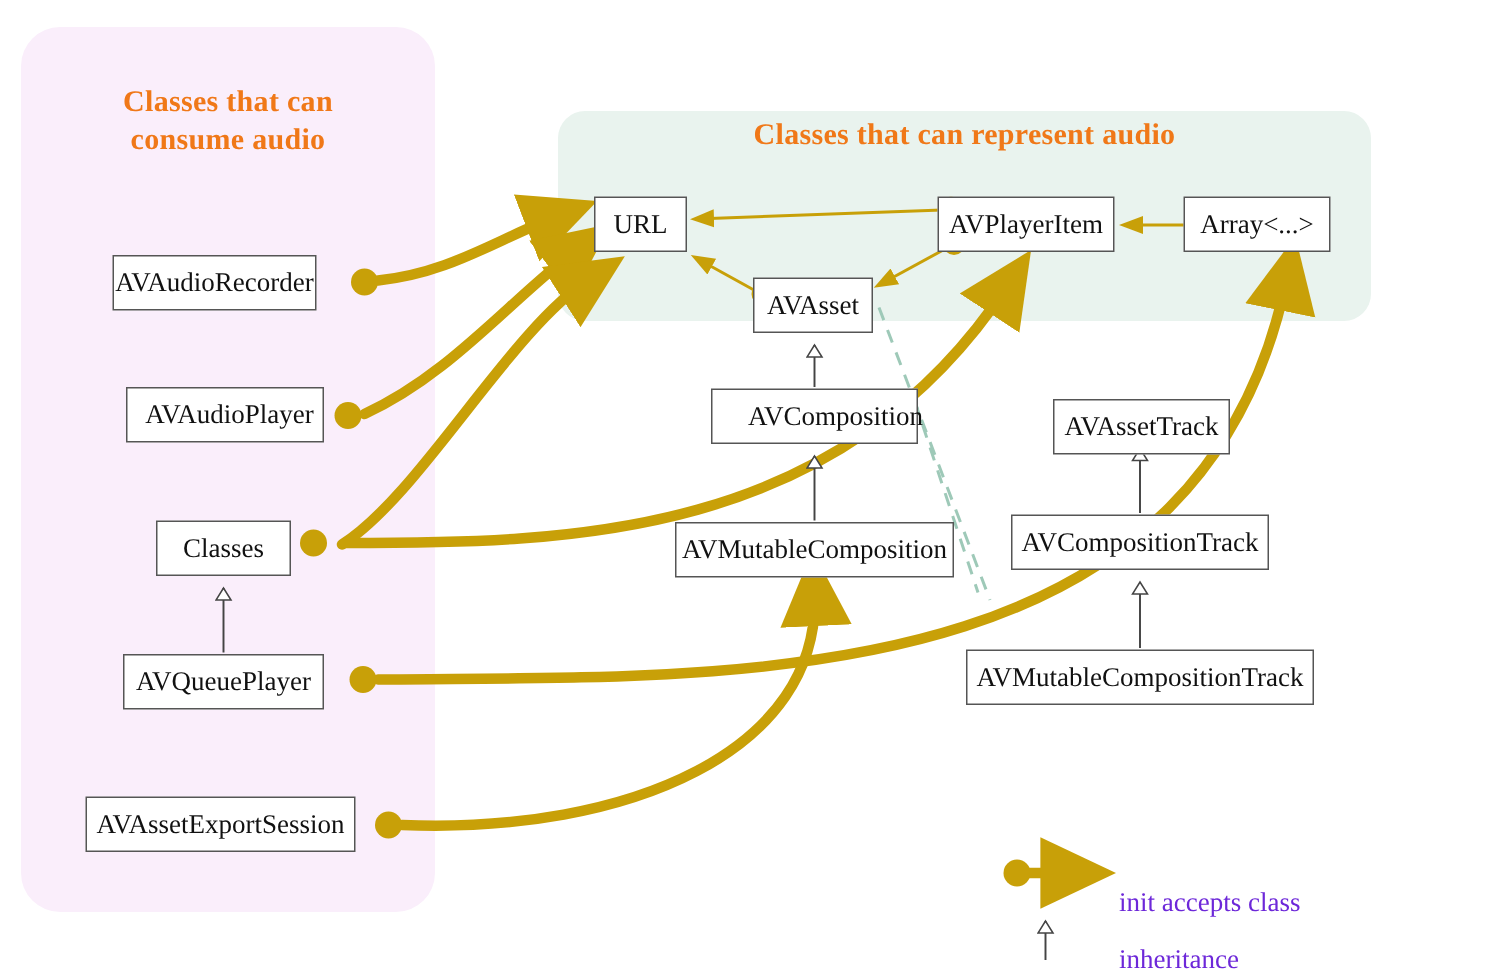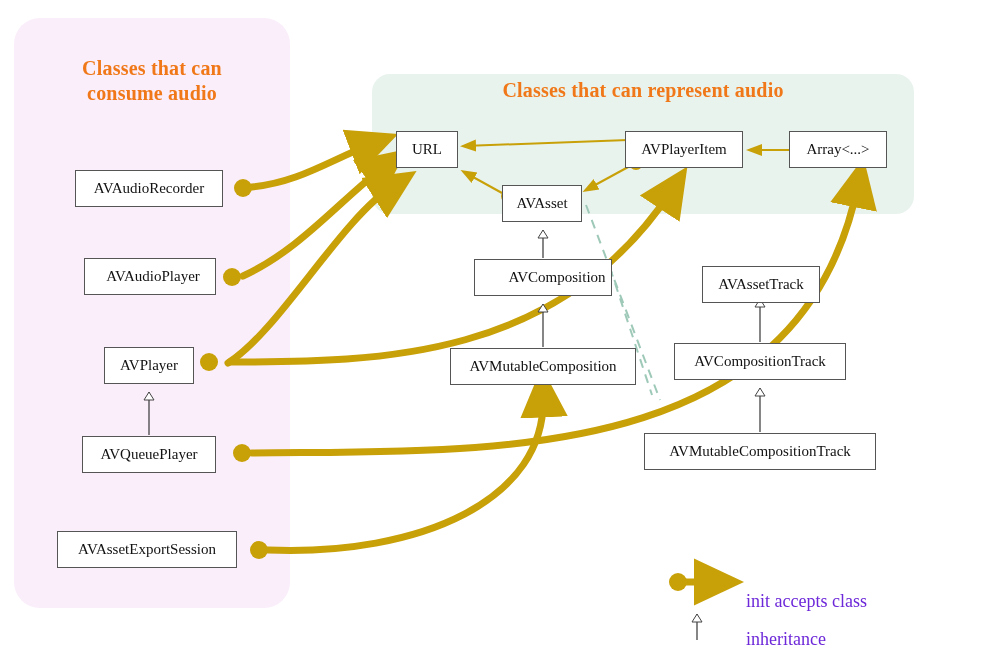--- a/index.html
+++ b/index.html
@@ -57,21 +57,21 @@
     top: 78px;
     width: 526px;
   }
   .node {
     position: absolute;
     box-sizing: border-box;
     background: #ffffff;
     border: 1px solid #555555;
     color: #111111;
     font-family: "Liberation Serif", serif;
-    font-size: 15px;
+    font-size: 18px;
     display: flex;
     align-items: center;
     justify-content: center;
     white-space: nowrap;
     padding: 0 8px;
   }
   #svg-layer {
     position: absolute;
     left: 0;
     top: 0;
@@ -160,23 +160,23 @@
 
     <g>
       <circle cx="678" cy="582" r="9" fill="#c8a008"></circle>
       <path d="M686,582 L716,582" stroke="#c8a008" stroke-width="7" fill="none" marker-end="url(#goldhead)"></path>
     </g>
     <g>
       <path d="M697,640 L697,614" stroke="#444444" stroke-width="1.3" fill="none" marker-end="url(#hollowhead)"></path>
     </g>
   </svg>
 
-  <div class="node" style="left:75px;  top:170px; width:148px; height:37px;">AVAudioRecorder</div>
+  <div class="node" style="left:75px;  top:170px; width:136px; height:37px;">AVAudioRecorder</div>
   <div class="node" style="left:84px;  top:258px; width:132px; height:37px;padding-left:14px;">AVAudioPlayer</div>
-  <div class="node" style="left:104px; top:347px; width:90px;  height:37px;">AVPlayer</div>
+  <div class="node" style="left:104px; top:347px; width:90px;  height:37px;">Classes</div>
   <div class="node" style="left:82px;  top:436px; width:134px; height:37px;">AVQueuePlayer</div>
   <div class="node" style="left:57px;  top:531px; width:180px; height:37px;">AVAssetExportSession</div>
 
   <div class="node" style="left:396px; top:131px; width:62px;  height:37px;">URL</div>
   <div class="node" style="left:625px; top:131px; width:118px; height:37px;">AVPlayerItem</div>
   <div class="node" style="left:789px; top:131px; width:98px;  height:37px;">Array&lt;...&gt;</div>
   <div class="node" style="left:502px; top:185px; width:80px;  height:37px;">AVAsset</div>
 
   <div class="node" style="left:474px; top:259px; width:138px; height:37px;padding-left:36px;">AVComposition</div>
   <div class="node" style="left:702px; top:254px; width:118px; height:37px;margin-top:12px;">AVAssetTrack</div>

